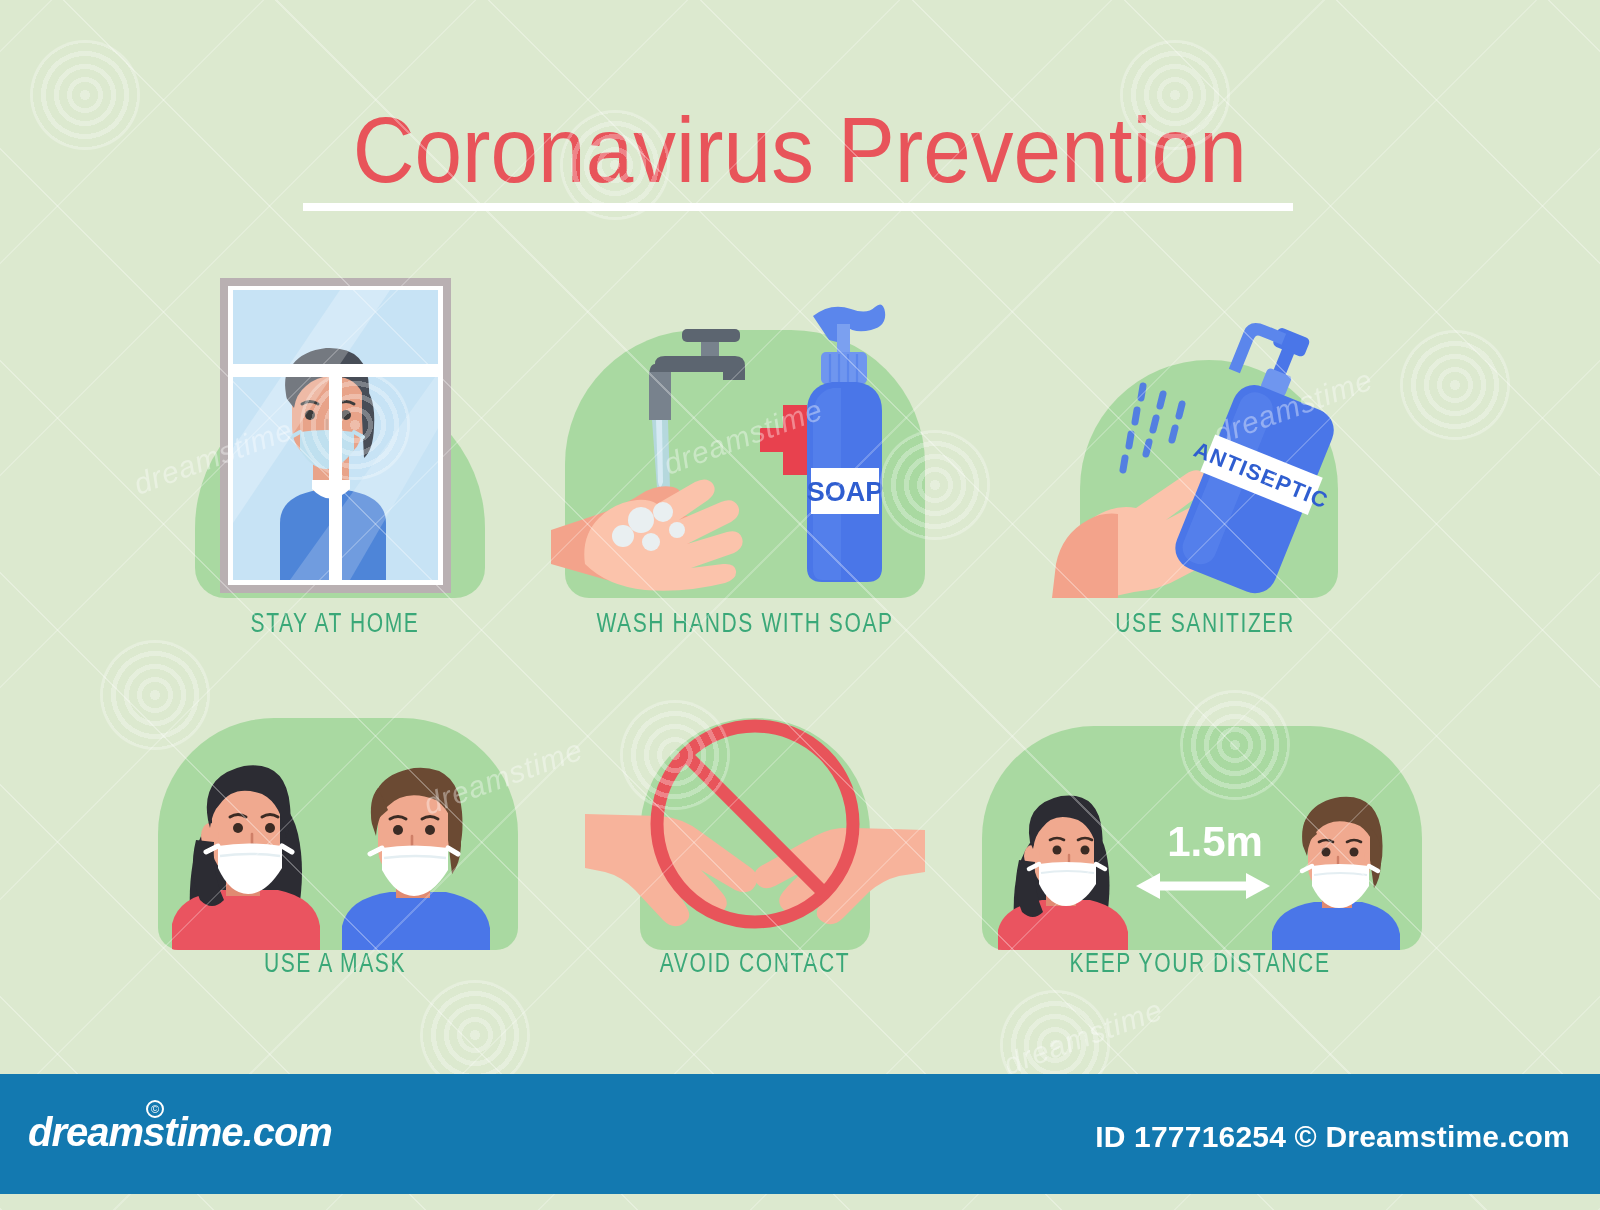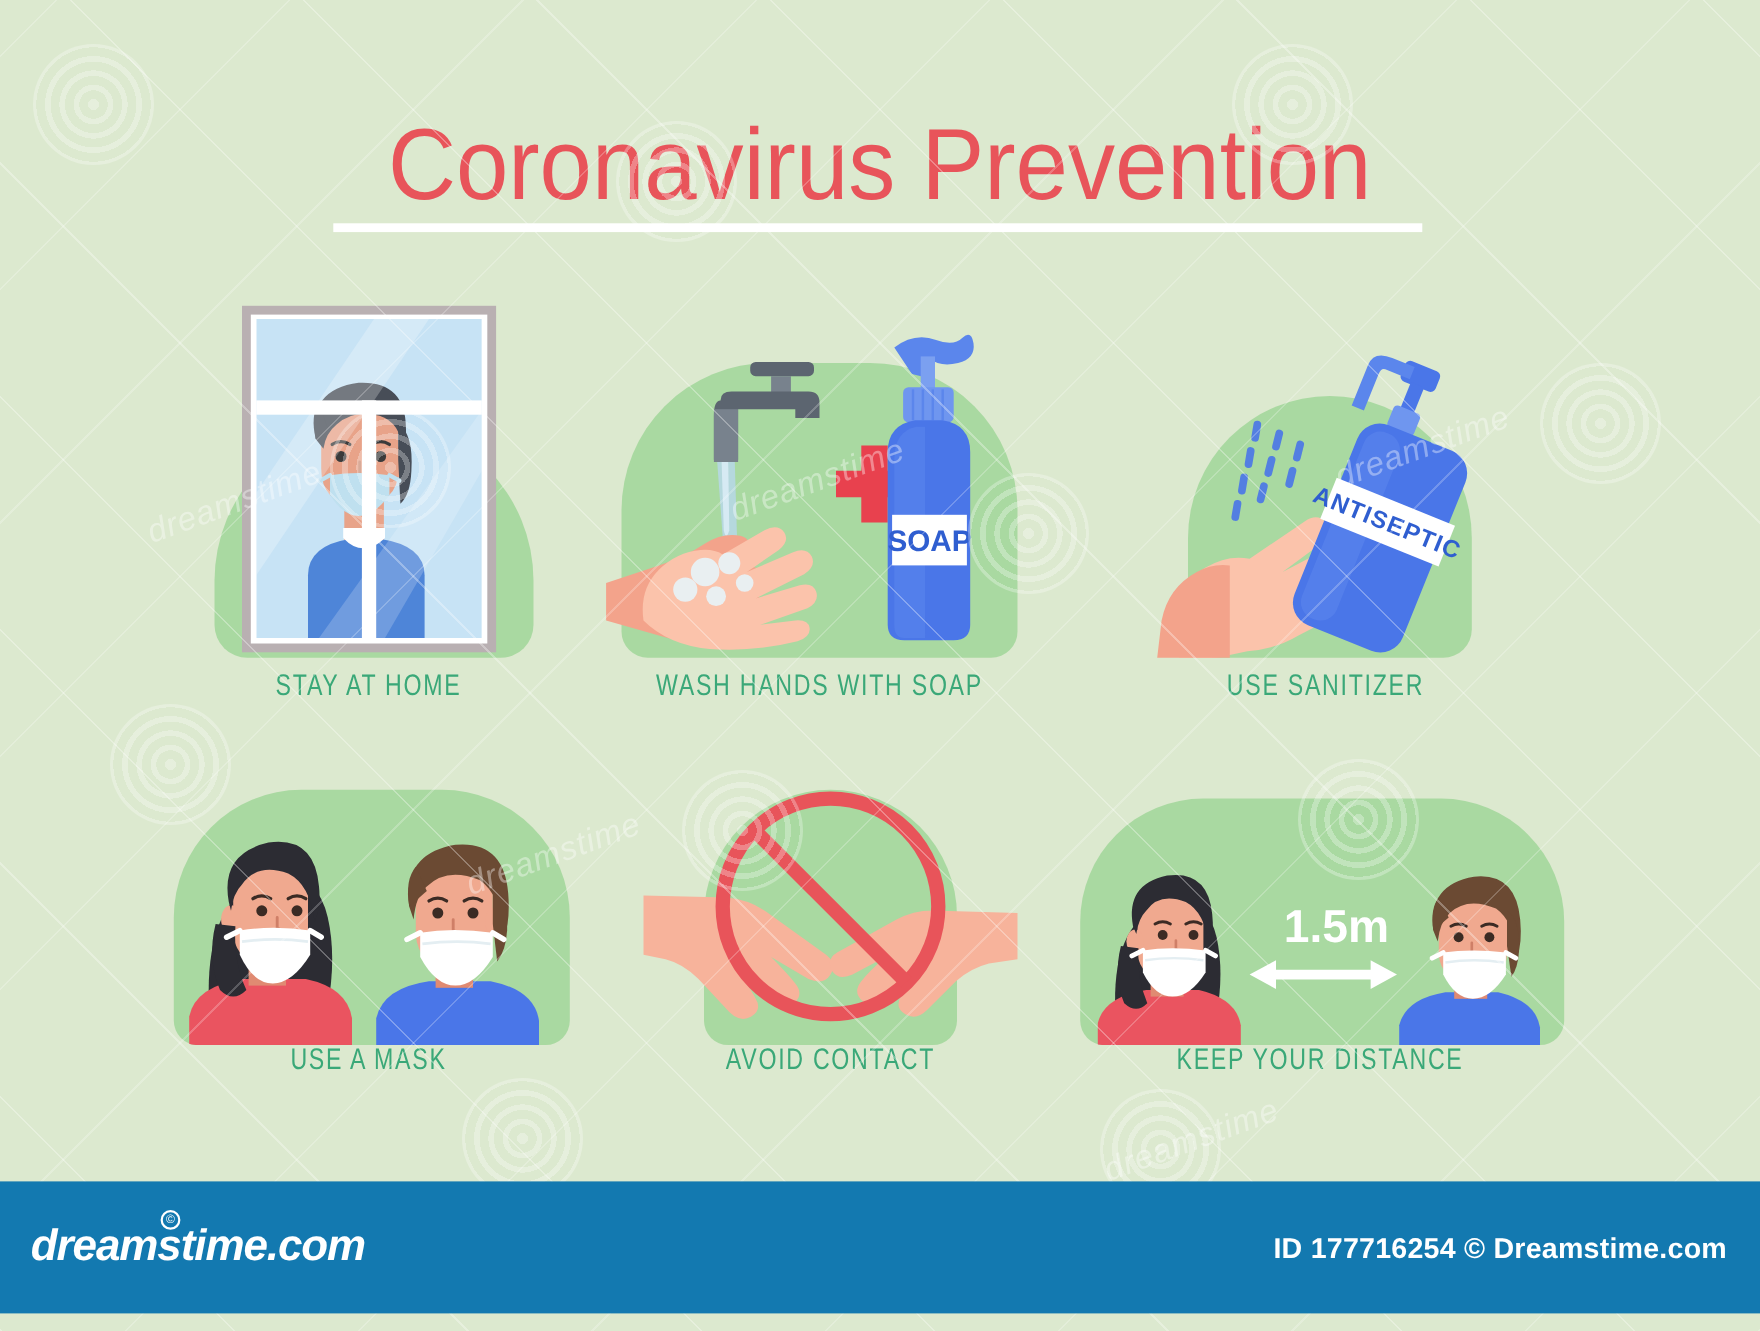--- a/index.html
+++ b/index.html
@@ -121,21 +121,21 @@
     border: 2px solid #ffffff;
     color: #fff;
     font-size: 11px;
     line-height: 14px;
     text-align: center;
   }
   #ds-id {
     position: absolute;
     right: 30px; top: 46px;
     color: #ffffff;
-    font-size: 26px;
+    font-size: 30px;
     font-weight: 600;
     letter-spacing: .2px;
   }
   svg { display: block; overflow: visible; }
 </style>
 </head>
 <body>
 
 <div id="poster">
 

